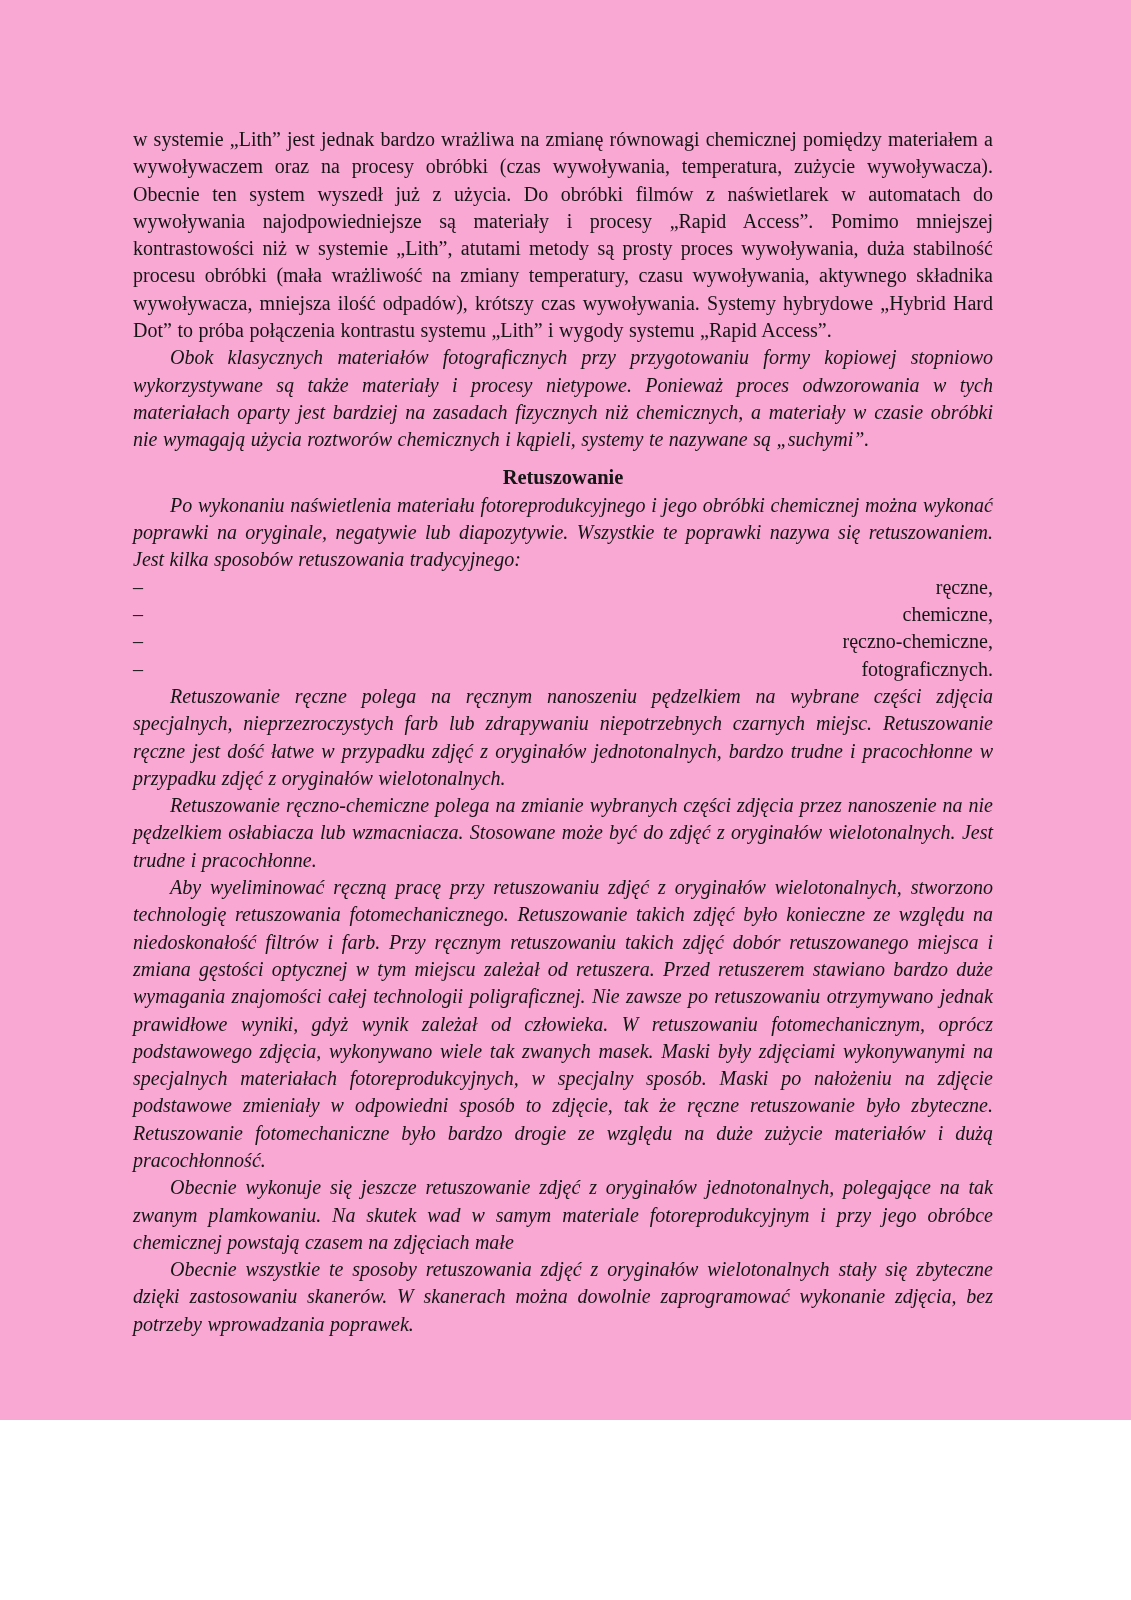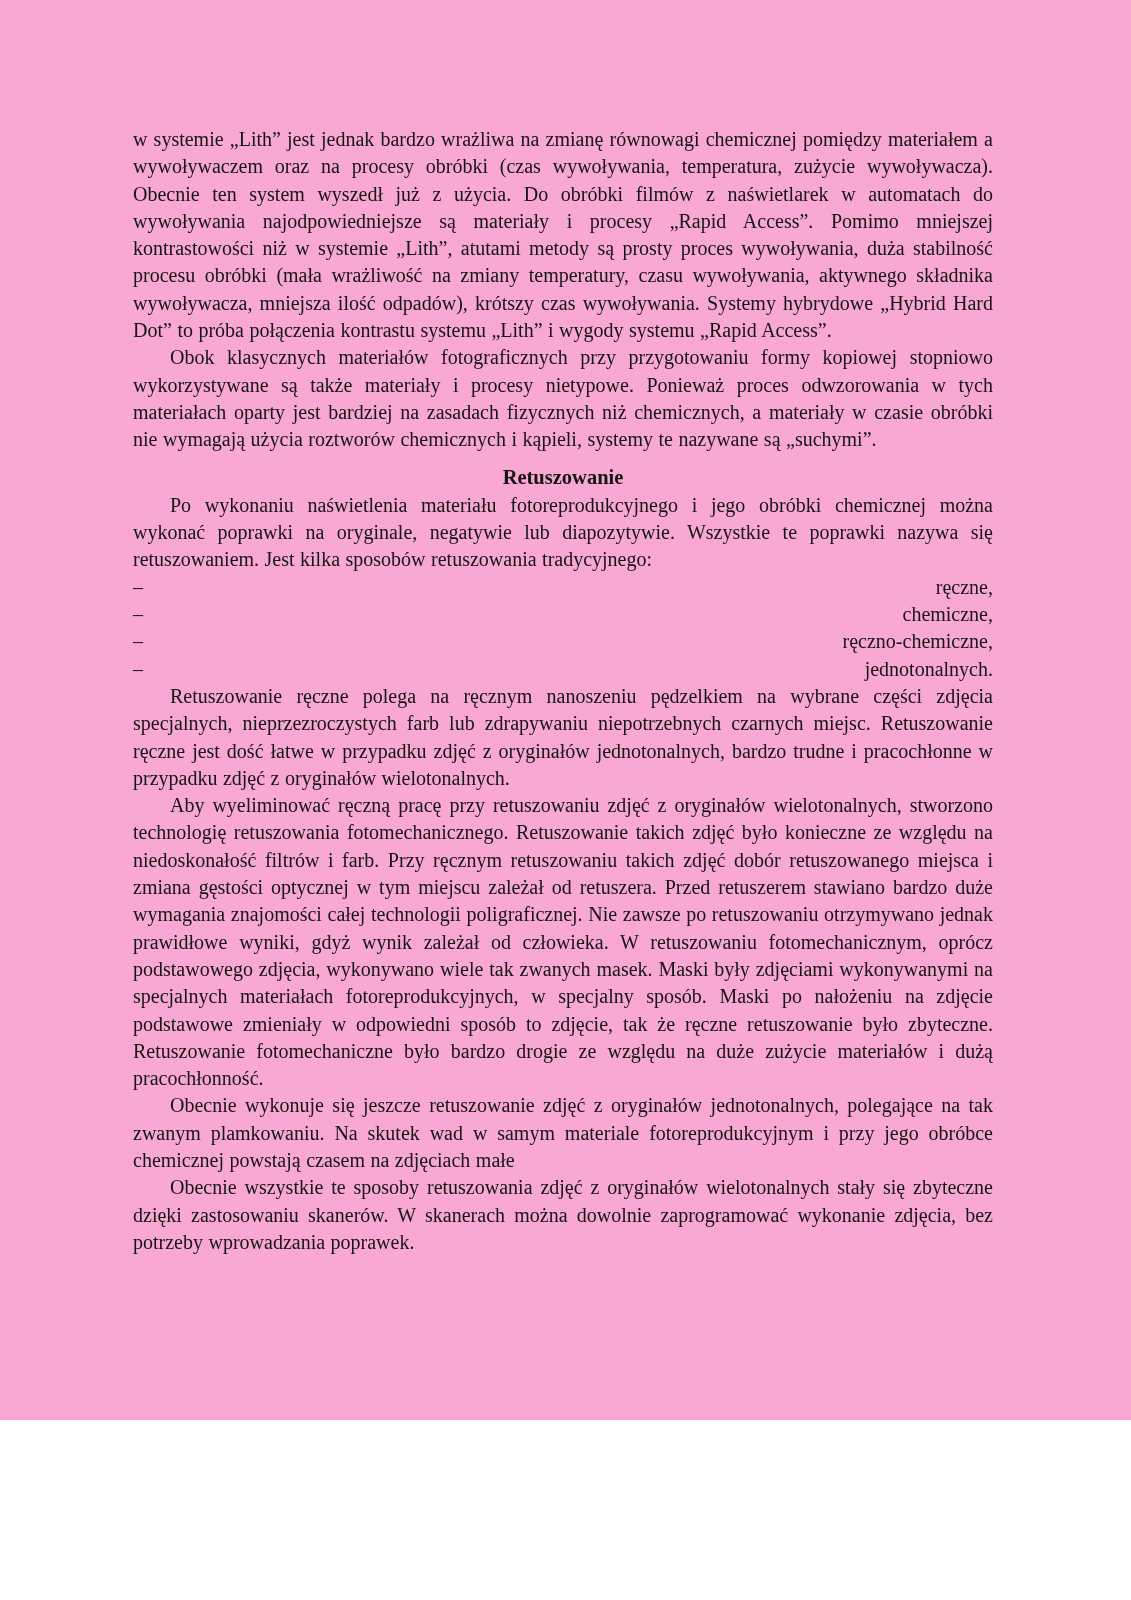--- a/index.html
+++ b/index.html
@@ -16,21 +16,21 @@
     position: absolute;
     left: 133px;
     top: 126px;
     width: 860px;
     font-size: 20px;
     line-height: 27.3px;
     text-align: justify;
     word-spacing: 0.5px;
   }
   .body-text p { margin: 0; }
-  p.indent { text-indent: 37px; }
+  p.indent { text-indent: 37px; font-style: italic; }
   h2.heading {
     font-size: 20.5px;
     line-height: 27.3px;
     font-weight: bold;
     margin: 10px 0 1px 0;
     text-align: center;
   }
   .dash-list { margin: 0; }
   .dash-item { display: flex; }
   .dash-item .dash { flex: 0 0 37px; }
@@ -81,27 +81,28 @@
       <div class="dash-item">
         <span class="dash">–</span>
         <span class="li-text">chemiczne,</span>
       </div>
       <div class="dash-item">
         <span class="dash">–</span>
         <span class="li-text">ręczno-chemiczne,</span>
       </div>
       <div class="dash-item">
         <span class="dash">–</span>
-        <span class="li-text">jednotonalnych.</span>
+        <span class="li-text">fotograficznych.</span>
       </div>
     </div>
 
     <p class="indent">Retuszowanie ręczne polega na ręcznym nanoszeniu pędzelkiem na wybrane części zdjęcia specjalnych, nieprzezroczystych farb lub zdrapywaniu niepotrzebnych czarnych miejsc. Retuszowanie ręczne jest dość łatwe w przypadku zdjęć z oryginałów jednotonalnych, bardzo trudne i pracochłonne w przypadku zdjęć z oryginałów wielotonalnych.</p>
 
 
+    <p class="indent">Retuszowanie ręczno-chemiczne polega na zmianie wybranych części zdjęcia przez nanoszenie na nie pędzelkiem osłabiacza lub wzmacniacza. Stosowane może być do zdjęć z oryginałów wielotonalnych. Jest trudne i pracochłonne.</p>
 
     <p class="indent">Aby wyeliminować ręczną pracę przy retuszowaniu zdjęć z oryginałów wielotonalnych, stworzono technologię retuszowania fotomechanicznego. Retuszowanie takich zdjęć było konieczne ze względu na niedoskonałość filtrów i farb. Przy ręcznym retuszowaniu takich zdjęć dobór retuszowanego miejsca i zmiana gęstości optycznej w tym miejscu zależał od retuszera. Przed retuszerem stawiano bardzo duże wymagania znajomości całej technologii poligraficznej. Nie zawsze po retuszowaniu otrzymywano jednak prawidłowe wyniki, gdyż wynik zależał od człowieka. W retuszowaniu fotomechanicznym, oprócz podstawowego zdjęcia, wykonywano wiele tak zwanych masek. Maski były zdjęciami wykonywanymi na specjalnych materiałach fotoreprodukcyjnych, w specjalny sposób. Maski po nałożeniu na zdjęcie podstawowe zmieniały w odpowiedni sposób to zdjęcie, tak że ręczne retuszowanie było zbyteczne. Retuszowanie fotomechaniczne było bardzo drogie ze względu na duże zużycie materiałów i dużą pracochłonność.</p>
 
     <p class="indent">Obecnie wykonuje się jeszcze retuszowanie zdjęć z oryginałów jednotonalnych, polegające na tak zwanym plamkowaniu. Na skutek wad w samym materiale fotoreprodukcyjnym i przy jego obróbce chemicznej powstają czasem na zdjęciach małe</p>
 
     <p class="indent">Obecnie wszystkie te sposoby retuszowania zdjęć z oryginałów wielotonalnych stały się zbyteczne dzięki zastosowaniu skanerów. W skanerach można dowolnie zaprogramować wykonanie zdjęcia, bez potrzeby wprowadzania poprawek.</p>
 
   </div>
 
   <div class="footer">

